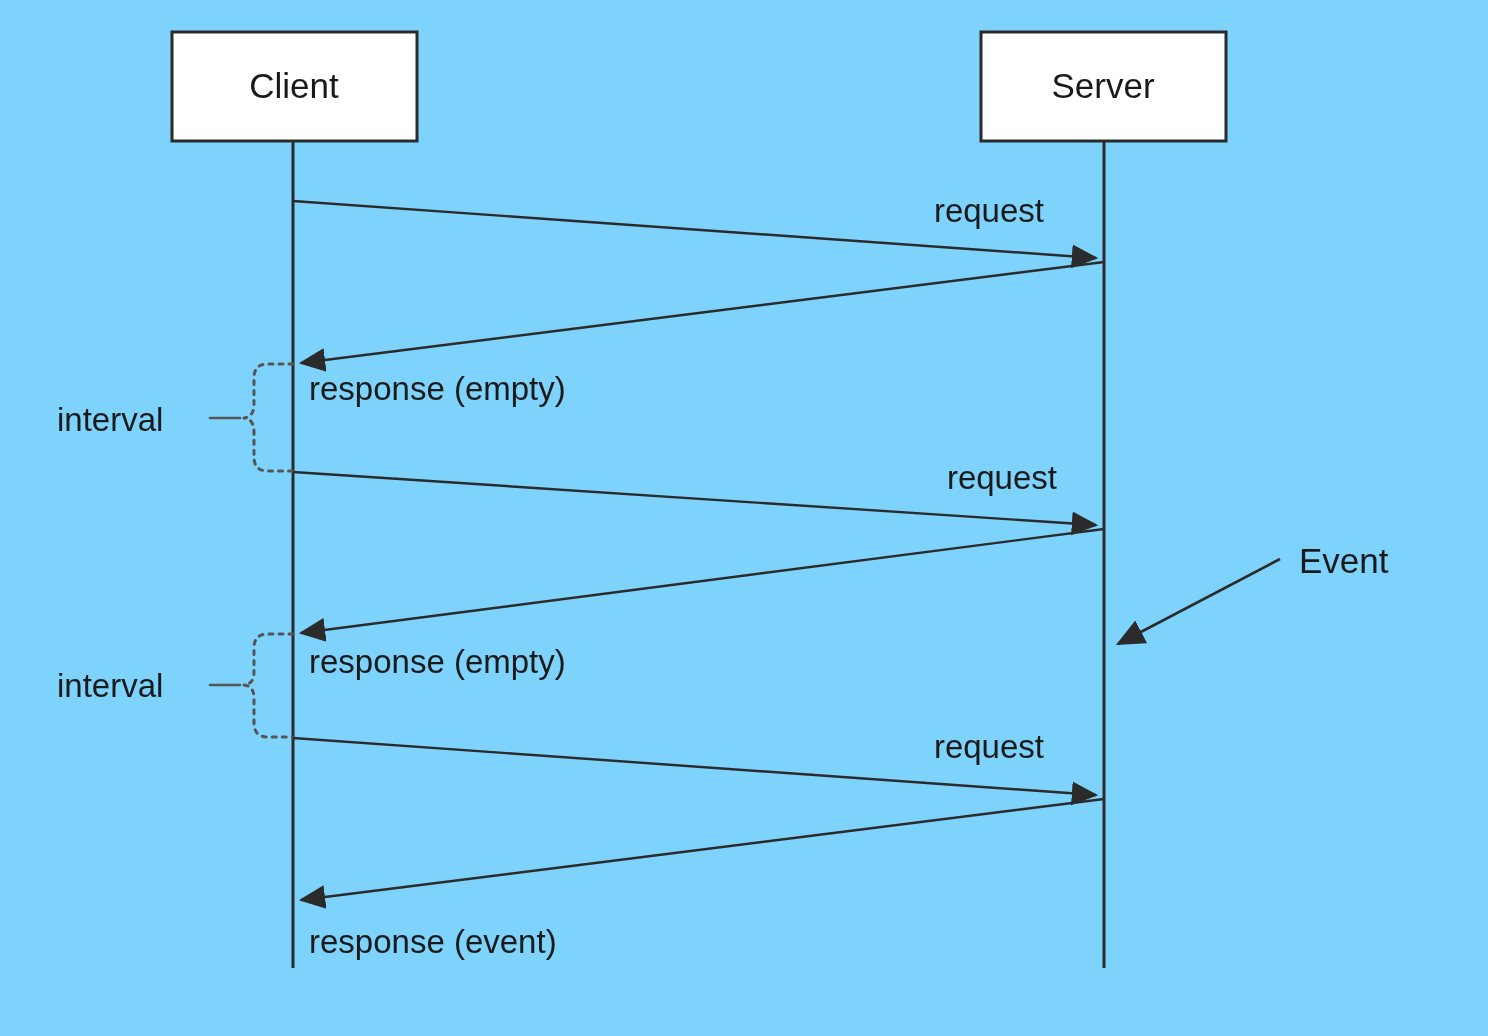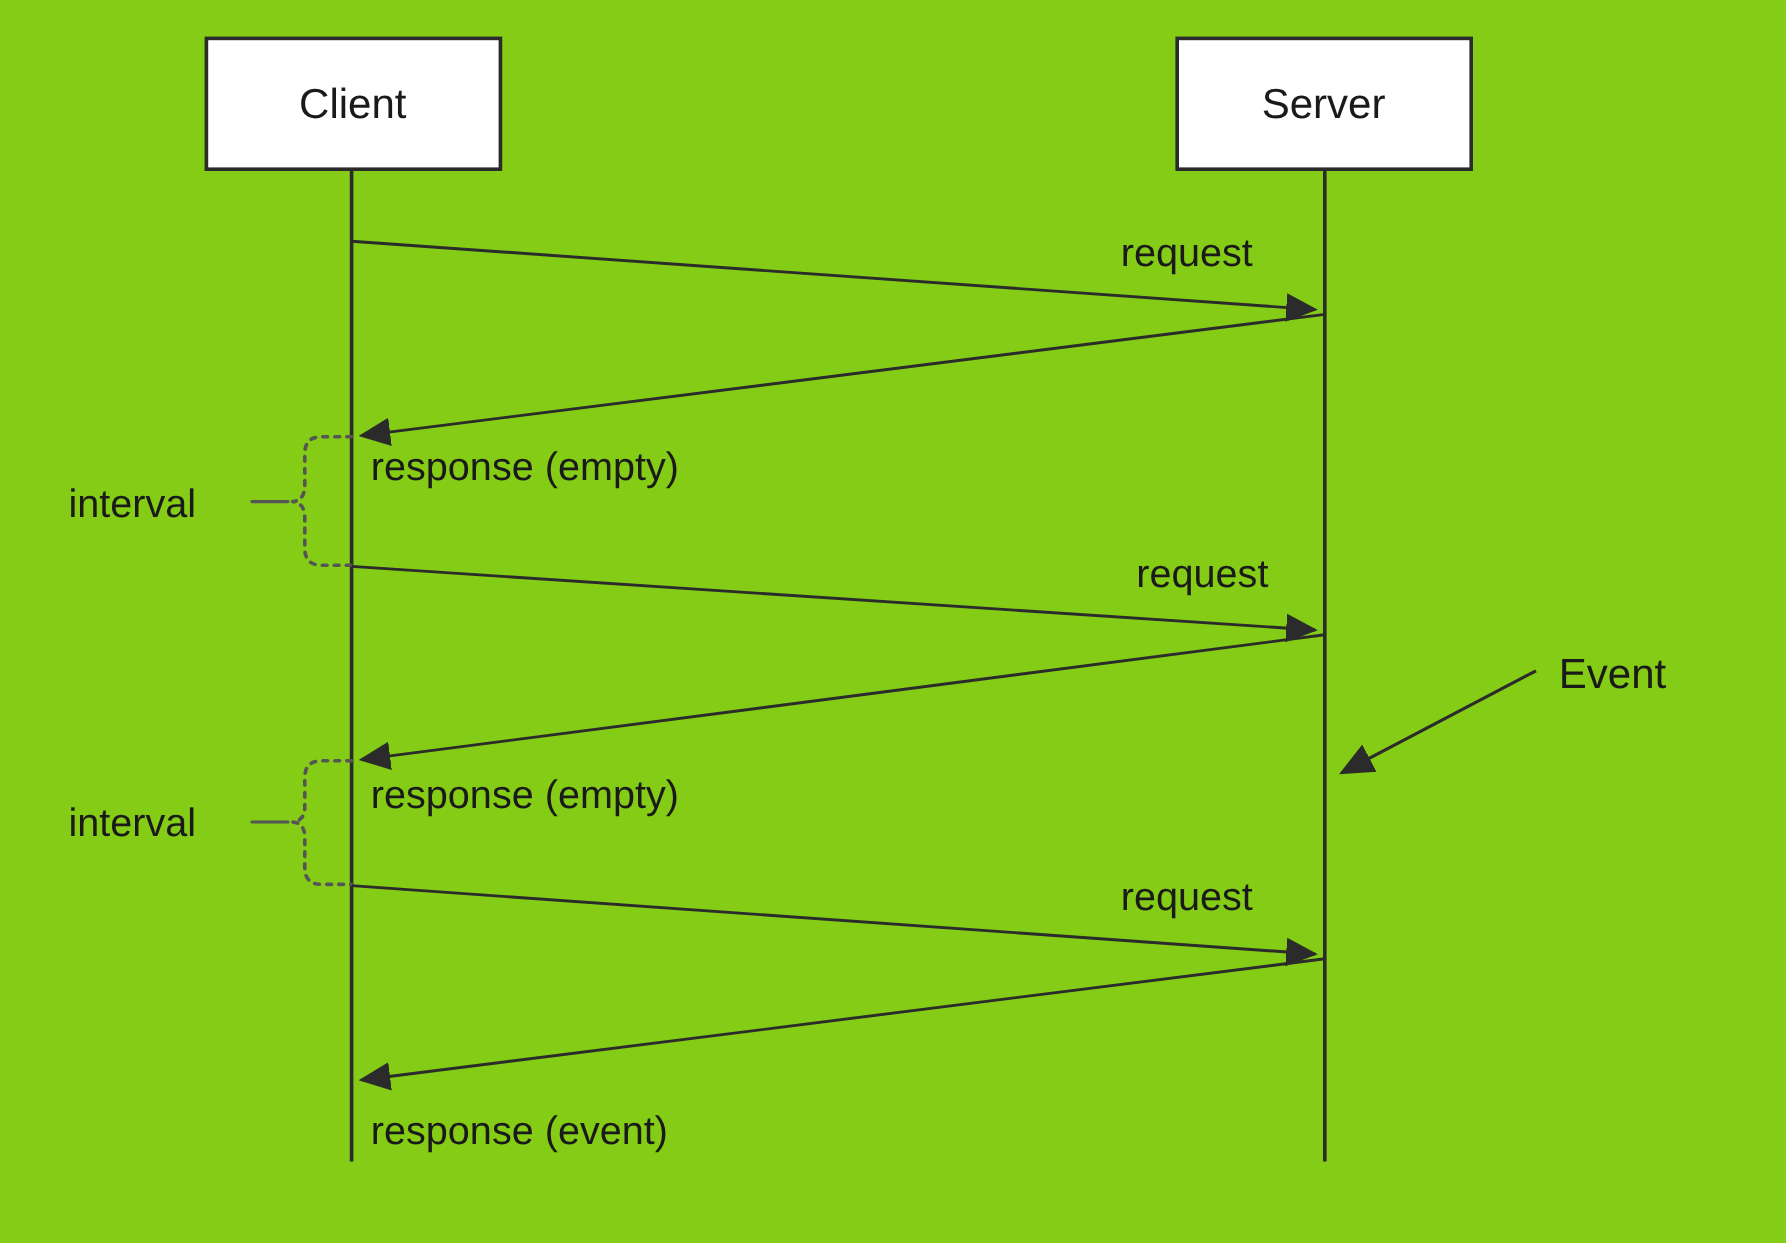--- a/index.html
+++ b/index.html
@@ -8,21 +8,21 @@
     padding: 0;
     background: #ffffff;
   }
   body {
     font-family: "Liberation Sans", sans-serif;
   }
   #stage {
     position: relative;
     width: 1488px;
     height: 1036px;
-    background: #84cc16;
+    background: #7dd3fc;
     overflow: hidden;
   }
   #diagram-svg {
     position: absolute;
     left: 0;
     top: 0;
     width: 1488px;
     height: 1036px;
   }
   .lifeline-box-rect {

